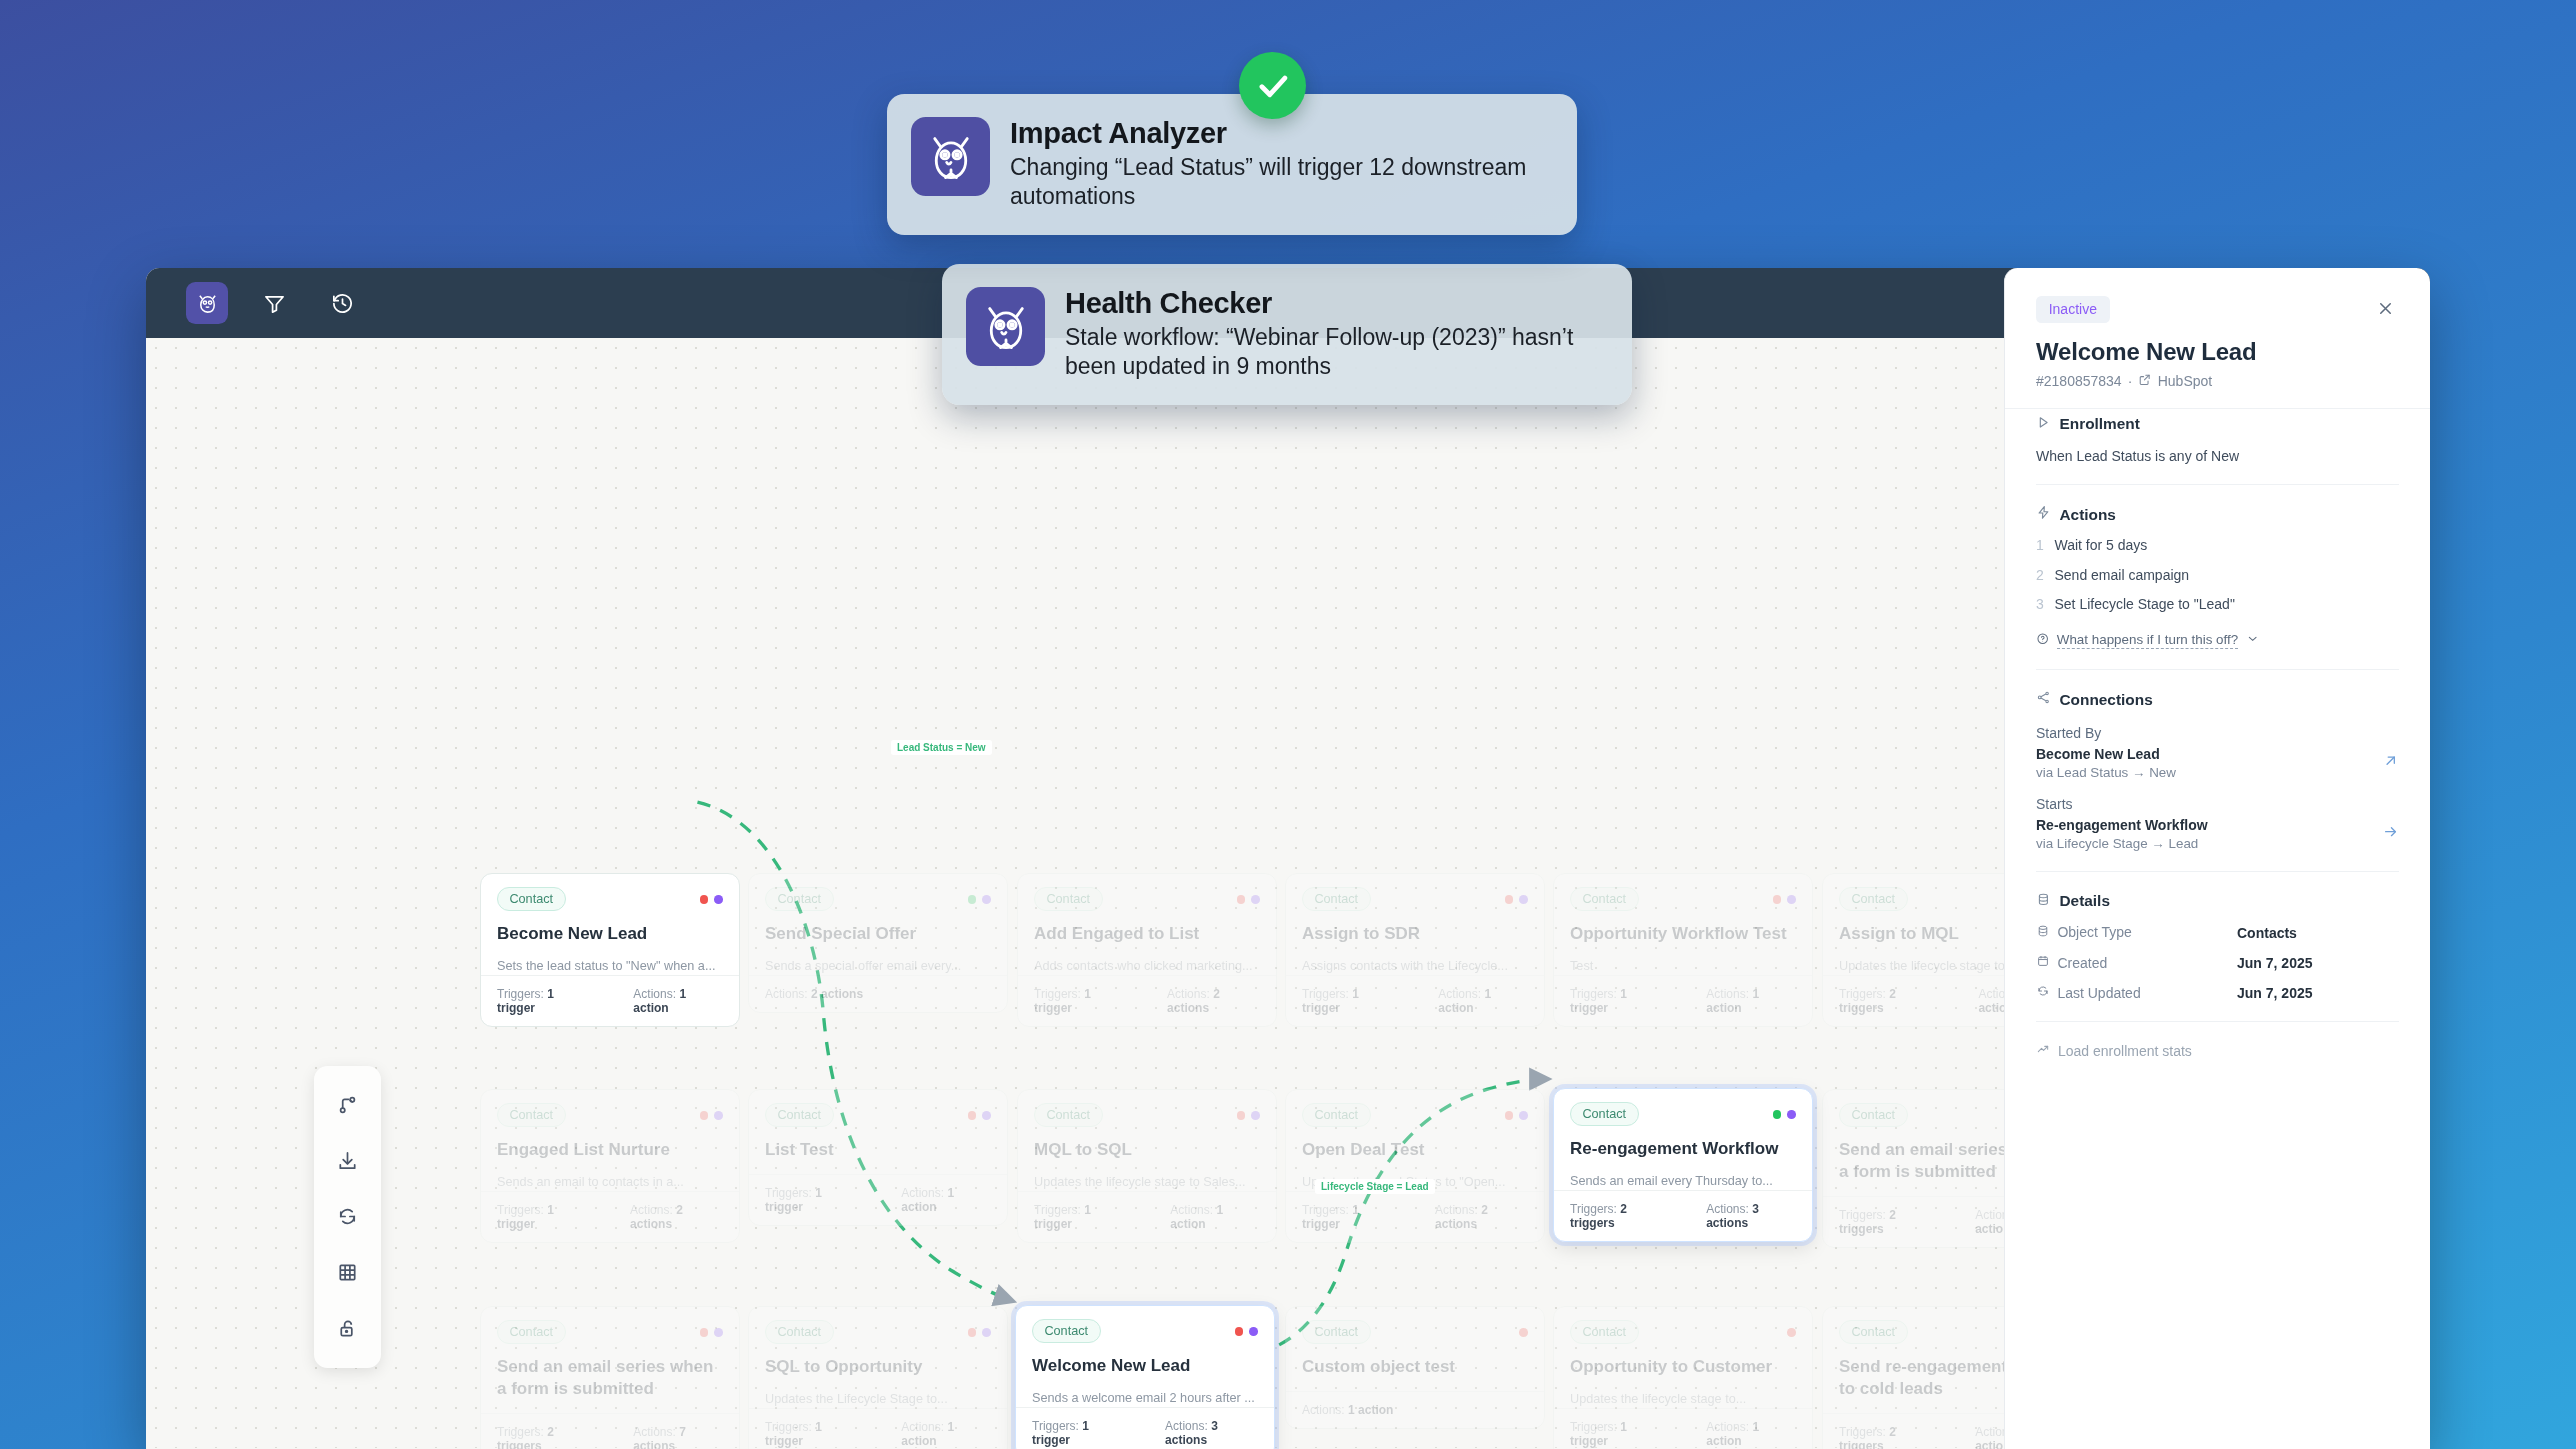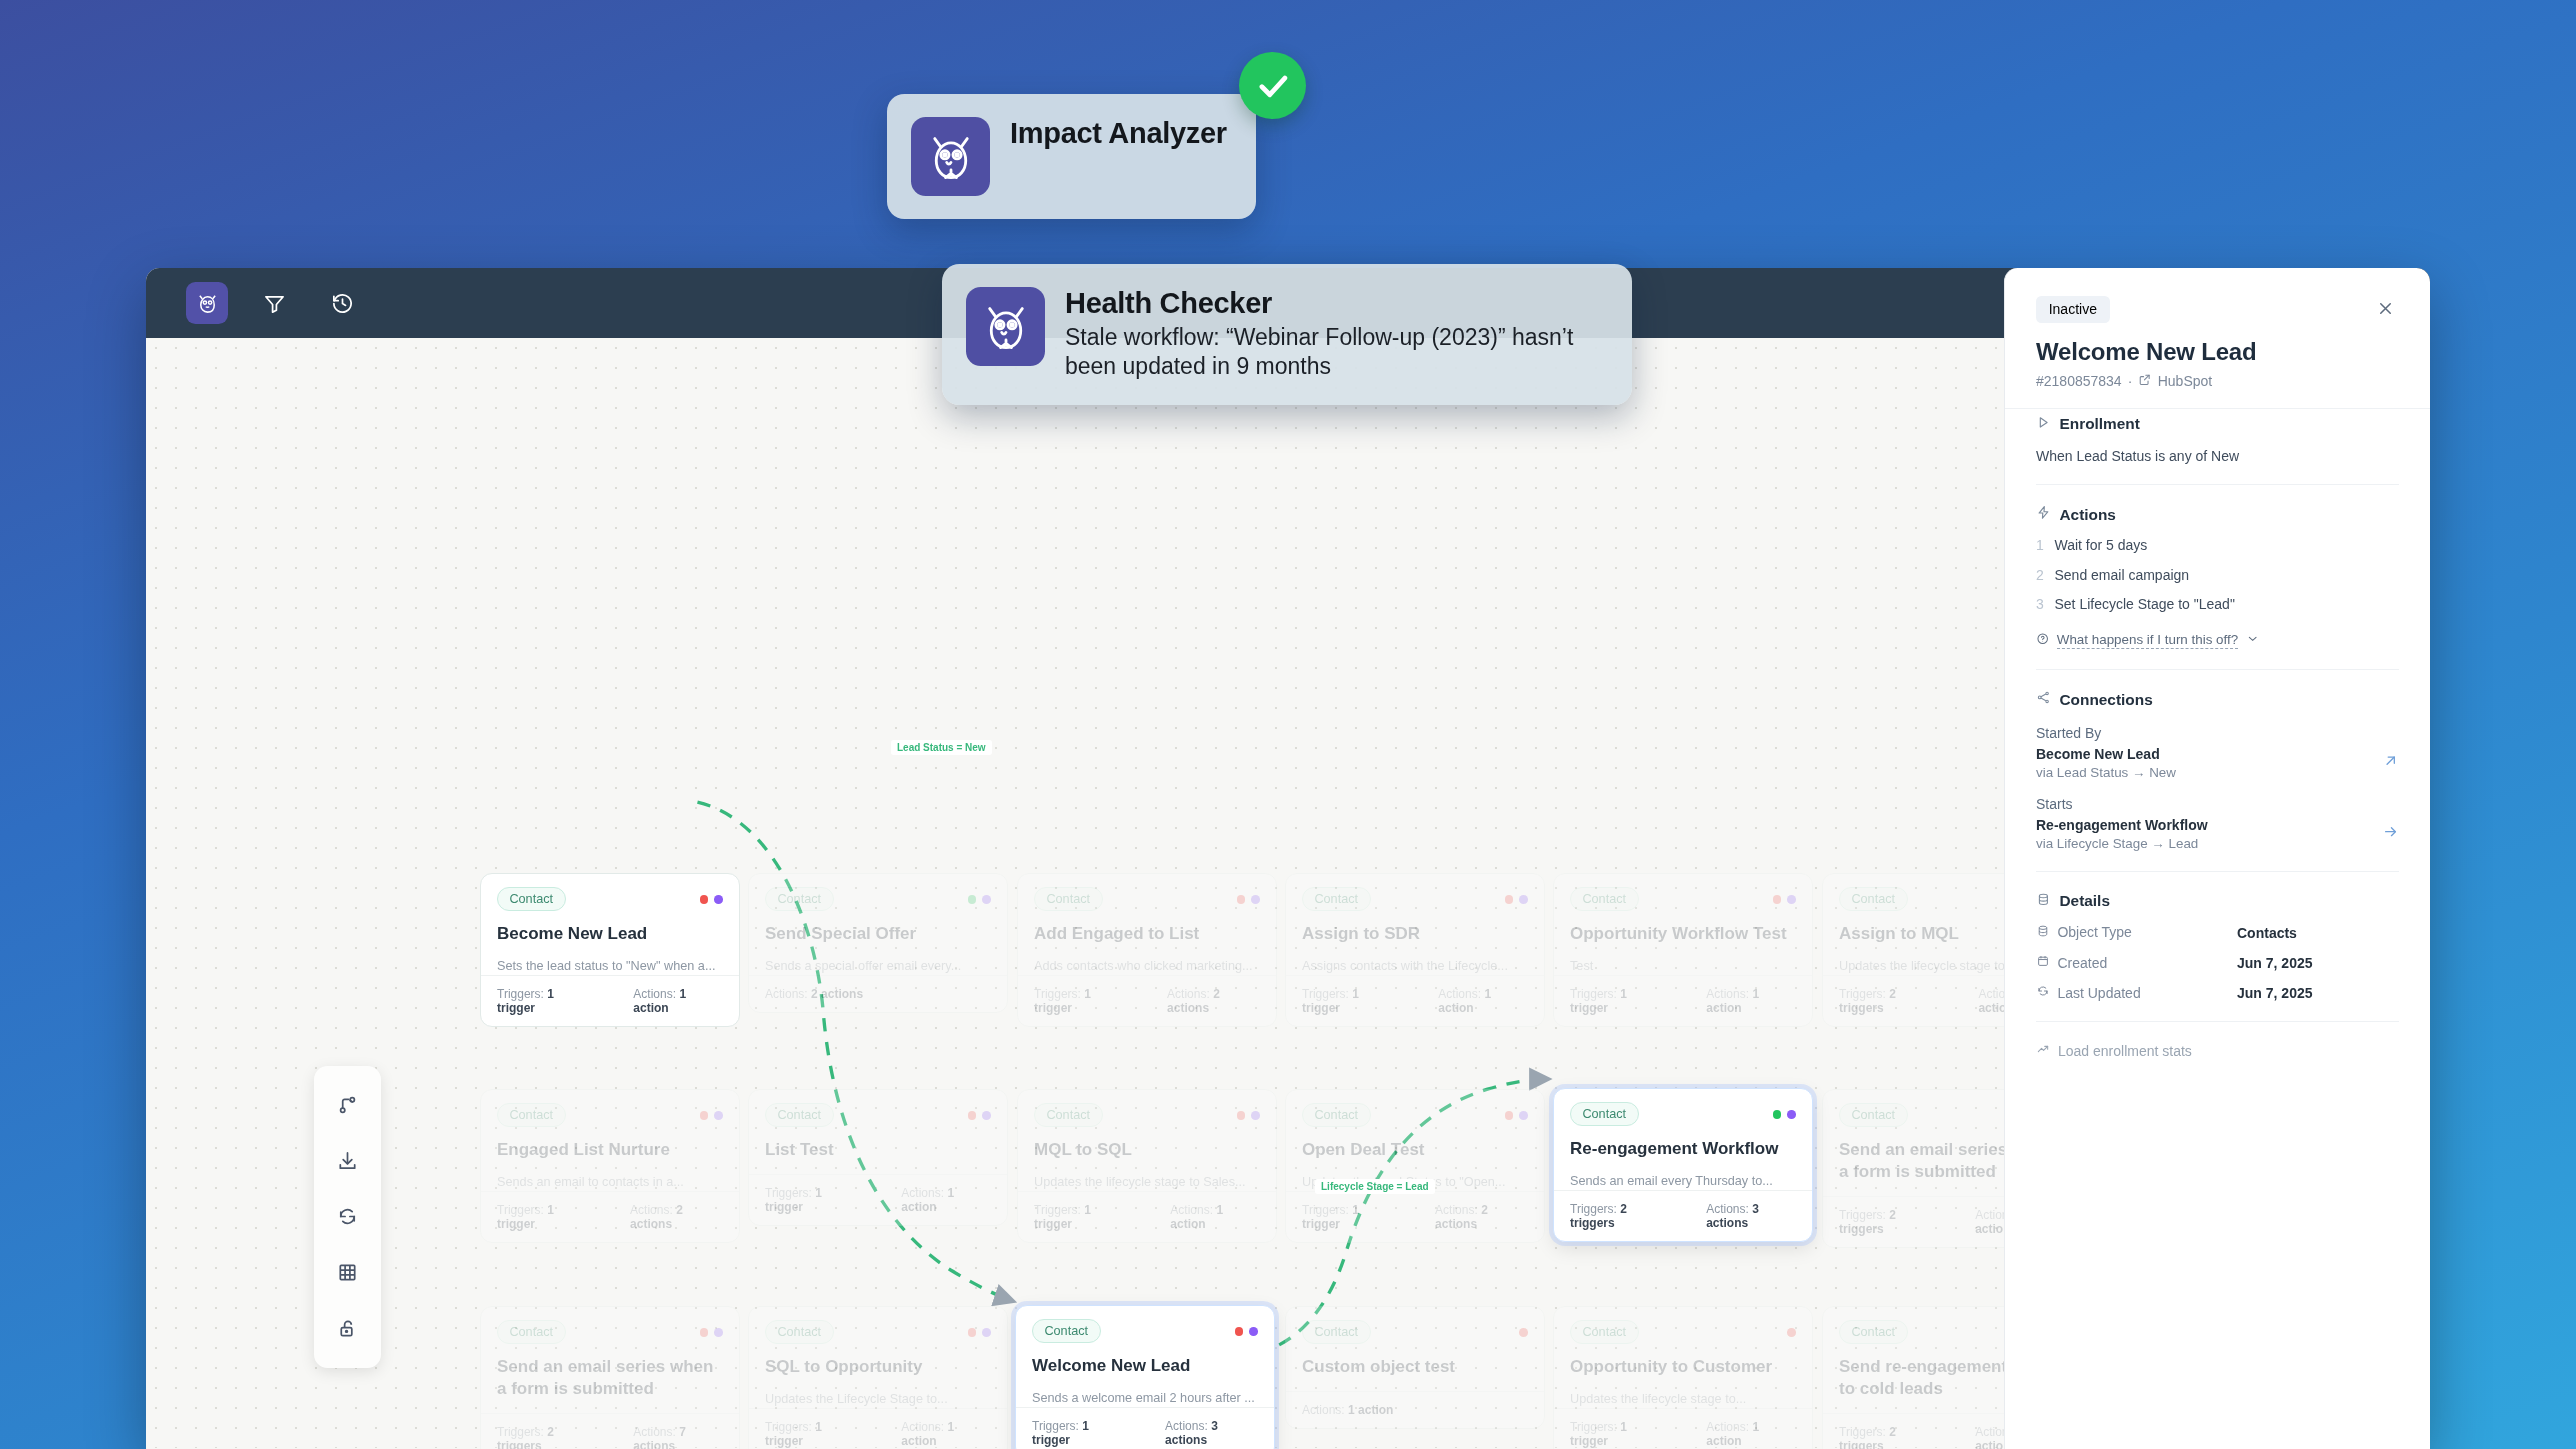--- a/index.html
+++ b/index.html
@@ -107,21 +107,21 @@
     width:426px; height:1181px;
     background:#ffffff;
     border-left:0.7px solid #e8ebef;
     border-radius:13.4px 13.4px 0 0;
     z-index:10;
     display:flex; flex-direction:column;
   }
   #detail-head { padding:28px 31px 19px 31px; border-bottom:0.7px solid #eef1f4; }
   .badge-row { display:flex; justify-content:space-between; align-items:flex-start; }
   .badge {
-    background:#eef2f7; color:#000000; font-size:14px;
+    background:#eef2f7; color:#8b5cf6; font-size:14px;
     padding:5.4px 12.7px; border-radius:5.4px;text-align:center;
   }
   .xbtn { color:#5d6b7d; font-size:20px; line-height:1; padding:2.7px 4px; }
   #detail h1 { font-size:24px; color:#1f2d3d; margin-top:14.8px; letter-spacing:-0.2px;}
   .subid { margin-top:6.7px; font-size:14px; color:#7c8899; display:flex; align-items:center; gap:6px;}
   .subid svg { width:13.4px;height:13.4px; }
 
   #detail-body { padding:0 31px; overflow:hidden; flex:1; }
   .desc-it { font-style:italic; color:#5c6b7e; font-size:14px; line-height:1.5; padding:20px 0 19px 0; }
   .sec-hd {
@@ -745,20 +745,21 @@
       <circle cx="9.2" cy="11" r="1.9"></circle>
         <circle cx="14.8" cy="11" r="1.9"></circle>
       <circle cx="9.2" cy="11" r=".6" fill="#ffffff"></circle>
         <circle cx="14.8" cy="11" r=".6" fill="#ffffff"></circle>
       <path d="M10 14.5c.6 1.1 1.4 1.1 2 0"></path>
       <path d="M12 18v2.5M9.5 21.5 12 19.5l2.5 2"></path>
     </svg>
   </div>
   <div>
     <h2>Impact Analyzer</h2>
+    <p>Changing “Lead Status” will trigger 12 downstream automations</p>
   </div>
 </div>
 
 <div id="check-badge">
   <svg viewBox="0 0 24 24" fill="none" stroke="#ffffff" stroke-width="3" stroke-linecap="round" stroke-linejoin="round">
       <path d="M5 12.5 10 17.5 19.5 7"></path>
     </svg>
 </div>
 
 

